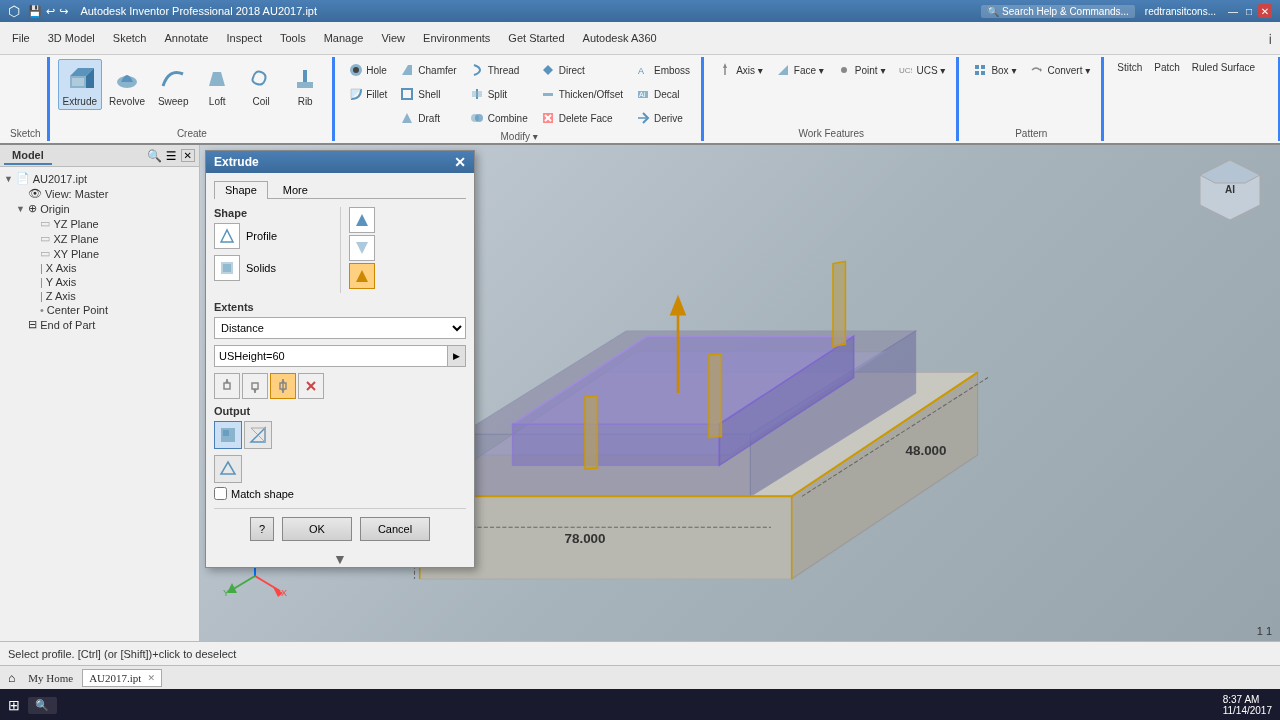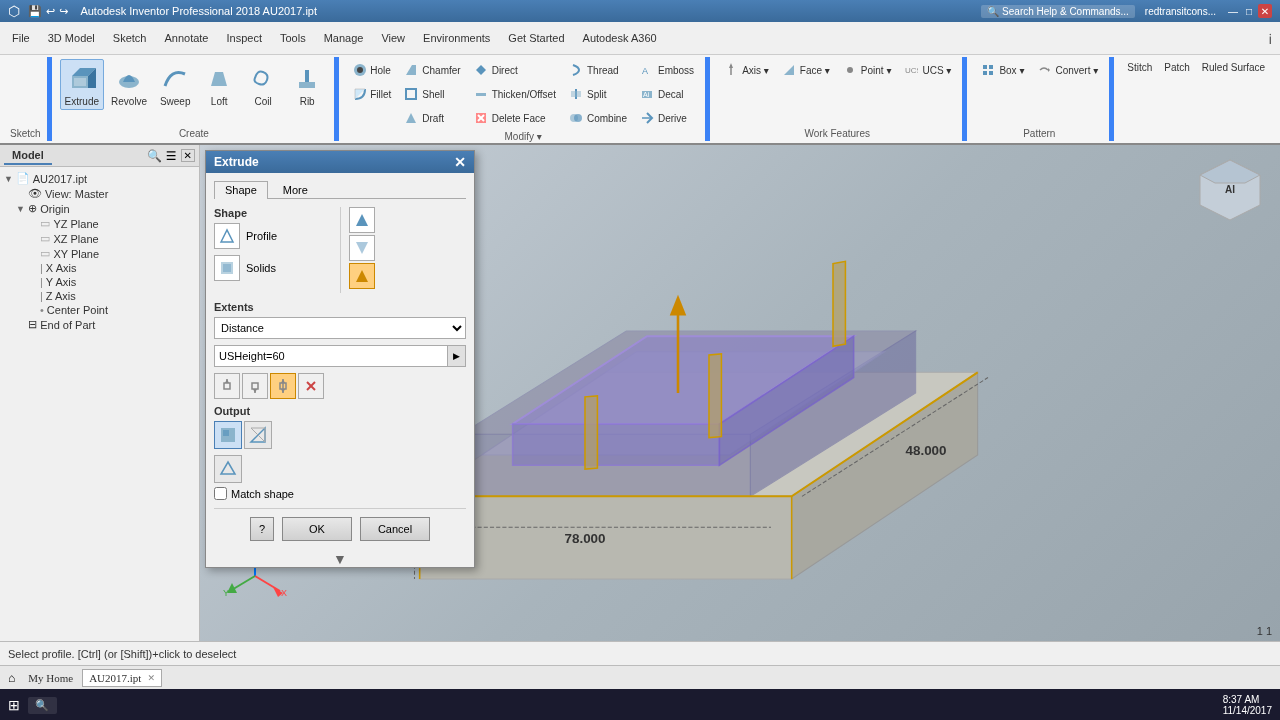--- a/index.html
+++ b/index.html
@@ -45,21 +45,21 @@
       display: flex;
       align-items: stretch;
       padding: 2px 4px;
       gap: 2px;
       overflow: hidden;
     }
     .ribbon-group {
       display: flex;
       flex-direction: column;
       align-items: center;
-      border-right: 5px solid #3b82f6;
+      border-right: 3px solid #3b82f6;
       padding: 2px 6px;
       min-width: fit-content;
     }
     .ribbon-group-label {
       font-size: 10px;
       color: #555;
       margin-top: auto;
       padding-top: 2px;
     }
     .ribbon-group-buttons {
@@ -554,20 +554,48 @@
                 <polygon points="7,2 12,12 2,12" fill="#8bb4cc"></polygon>
               </svg>
           </div>
           <span>Draft</span>
         </div>
       </div>
       <div style="display:flex; flex-direction:column; gap:2px;">
         <div class="ribbon-btn-small">
           <div class="btn-icon-sm">
             <svg width="14" height="14" viewBox="0 0 14 14">
+                <path d="M4 2 Q10 4 10 7 Q10 10 4 12" fill="none" stroke="#5a94bc" stroke-width="2"></path>
+              </svg>
+          </div>
+          <span>Thread</span>
+        </div>
+        <div class="ribbon-btn-small">
+          <div class="btn-icon-sm">
+            <svg width="14" height="14" viewBox="0 0 14 14">
+                <line x1="7" y1="2" x2="7" y2="12" stroke="#5a94bc" stroke-width="2"></line>
+                <rect x="2" y="4" width="10" height="6" fill="#8bb4cc" opacity="0.5"></rect>
+              </svg>
+          </div>
+          <span>Split</span>
+        </div>
+        <div class="ribbon-btn-small">
+          <div class="btn-icon-sm">
+            <svg width="14" height="14" viewBox="0 0 14 14">
+                <circle cx="5" cy="7" r="4" fill="#8bb4cc" opacity="0.7"></circle>
+                <circle cx="9" cy="7" r="4" fill="#5a94bc" opacity="0.7"></circle>
+              </svg>
+          </div>
+          <span>Combine</span>
+        </div>
+      </div>
+      <div style="display:flex; flex-direction:column; gap:2px;">
+        <div class="ribbon-btn-small">
+          <div class="btn-icon-sm">
+            <svg width="14" height="14" viewBox="0 0 14 14">
                 <polygon points="7,2 12,7 7,12 2,7" fill="#5a94bc"></polygon>
               </svg>
           </div>
           <span>Direct</span>
         </div>
         <div class="ribbon-btn-small">
           <div class="btn-icon-sm">
             <svg width="14" height="14" viewBox="0 0 14 14">
                 <rect x="2" y="6" width="10" height="3" fill="#8bb4cc"></rect>
               </svg>
@@ -576,48 +604,20 @@
         </div>
         <div class="ribbon-btn-small">
           <div class="btn-icon-sm">
             <svg width="14" height="14" viewBox="0 0 14 14">
                 <rect x="2" y="2" width="10" height="10" fill="#f88"></rect>
                 <line x1="4" y1="4" x2="10" y2="10" stroke="white" stroke-width="2"></line>
                 <line x1="10" y1="4" x2="4" y2="10" stroke="white" stroke-width="2"></line>
               </svg>
           </div>
           <span>Delete Face</span>
-        </div>
-      </div>
-      <div style="display:flex; flex-direction:column; gap:2px;">
-        <div class="ribbon-btn-small">
-          <div class="btn-icon-sm">
-            <svg width="14" height="14" viewBox="0 0 14 14">
-                <path d="M4 2 Q10 4 10 7 Q10 10 4 12" fill="none" stroke="#5a94bc" stroke-width="2"></path>
-              </svg>
-          </div>
-          <span>Thread</span>
-        </div>
-        <div class="ribbon-btn-small">
-          <div class="btn-icon-sm">
-            <svg width="14" height="14" viewBox="0 0 14 14">
-                <line x1="7" y1="2" x2="7" y2="12" stroke="#5a94bc" stroke-width="2"></line>
-                <rect x="2" y="4" width="10" height="6" fill="#8bb4cc" opacity="0.5"></rect>
-              </svg>
-          </div>
-          <span>Split</span>
-        </div>
-        <div class="ribbon-btn-small">
-          <div class="btn-icon-sm">
-            <svg width="14" height="14" viewBox="0 0 14 14">
-                <circle cx="5" cy="7" r="4" fill="#8bb4cc" opacity="0.7"></circle>
-                <circle cx="9" cy="7" r="4" fill="#5a94bc" opacity="0.7"></circle>
-              </svg>
-          </div>
-          <span>Combine</span>
         </div>
       </div>
       <div style="display:flex; flex-direction:column; gap:2px;">
         <div class="ribbon-btn-small">
           <div class="btn-icon-sm">
             <svg width="14" height="14" viewBox="0 0 14 14">
                 <text x="2" y="11" font-size="9" fill="#5a94bc">A</text>
               </svg>
           </div>
           <span>Emboss</span>

